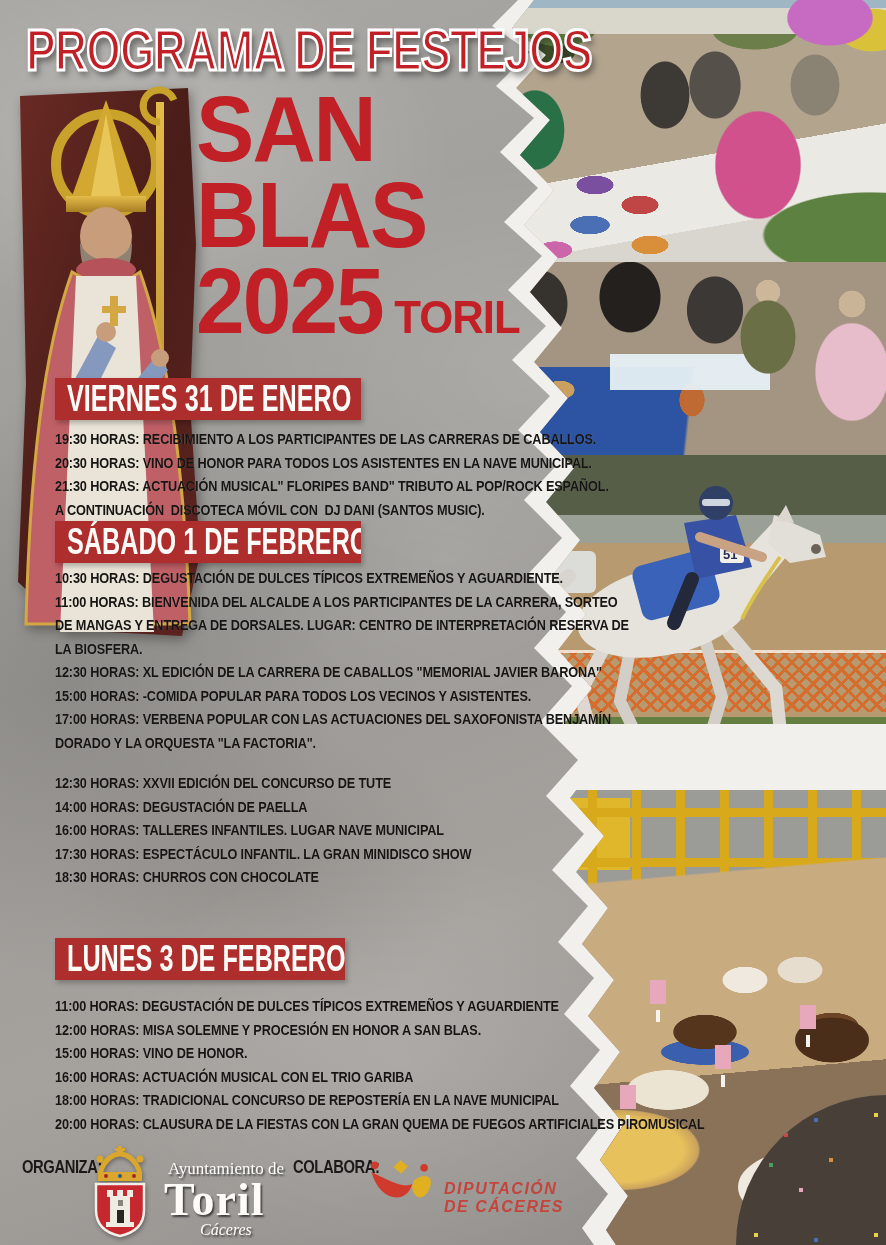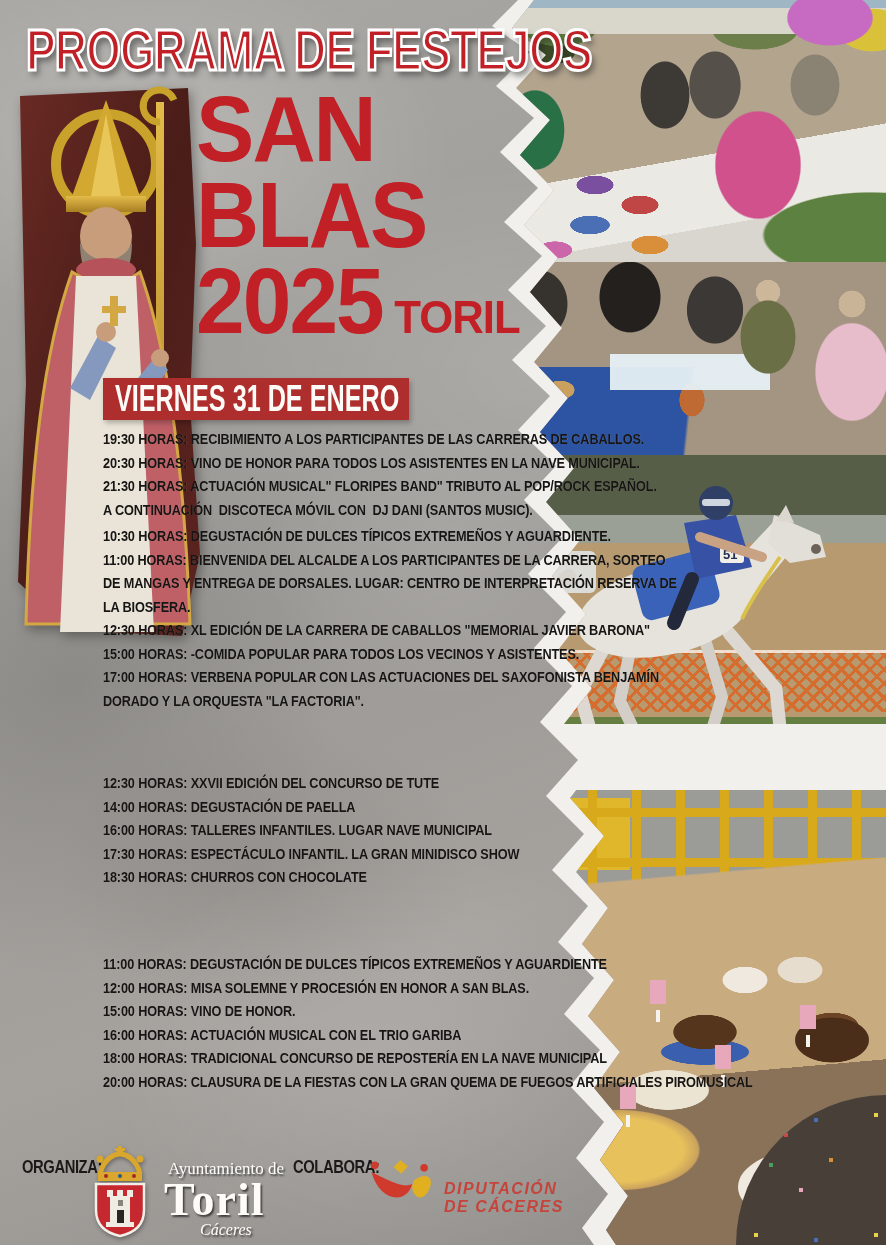--- a/index.html
+++ b/index.html
@@ -20,21 +20,21 @@
     -webkit-text-stroke:3px #ffffff;
     text-shadow:4px 5px 7px rgba(35,35,35,.55);}
   .big-title{position:absolute;left:196px;top:86px;z-index:2;
     transform:scaleX(.95);transform-origin:0 0;color:#c12026;font-weight:800;}
   .bt-line{font-size:92px;line-height:86px;letter-spacing:-2px;white-space:nowrap;}
   .bt-suffix{font-size:46px;letter-spacing:-1px;margin-left:12px;}
   
   .statue-svg{position:absolute;left:10px;top:84px;z-index:1;
     filter:drop-shadow(3px 4px 6px rgba(0,0,0,.35));}
   
-  .section{position:absolute;left:55px;z-index:3;margin-left:48px;}
+  .section{position:absolute;left:55px;z-index:3;}
   .sec-v{top:378px}.sec-s{top:521px}.sec-d{top:766px}.sec-l{top:938px}
   .bar{display:block;height:42px;background:#ad2e2c;overflow:hidden;
     padding:0 8px 0 12px;box-shadow:2px 3px 5px rgba(0,0,0,.25);}
   .bar-v{width:286px}.bar-s{width:286px}.bar-d{width:300px}.bar-l{width:270px}
   .bar span{display:inline-block;font-size:36px;line-height:42px;font-weight:800;
     color:#fdfbf7;white-space:nowrap;transform:scaleX(.70);transform-origin:0 50%;}
   .events{transform:scaleX(.85);transform-origin:0 0;width:680px;}
   .mt-v{margin-top:7px}.mt-s{margin-top:3px}.mt-d{margin-top:5px}.mt-l{margin-top:14px}
   .ev{margin:0;font-weight:700;font-size:15px;line-height:23.5px;letter-spacing:-.2px;
     color:#171513;white-space:pre;text-shadow:.4px .4px 0 rgba(255,255,255,.22);}
@@ -225,20 +225,21 @@
     <div class="bar bar-v"><span>VIERNES 31 DE ENERO</span></div>
     <div class="events mt-v">
       <p class="ev">19:30 HORAS: RECIBIMIENTO A LOS PARTICIPANTES DE LAS CARRERAS DE CABALLOS.</p>
       <p class="ev">20:30 HORAS: VINO DE HONOR PARA TODOS LOS ASISTENTES EN LA NAVE MUNICIPAL.</p>
       <p class="ev">21:30 HORAS: ACTUACIÓN MUSICAL" FLORIPES BAND" TRIBUTO AL POP/ROCK ESPAÑOL.
 A CONTINUACIÓN  DISCOTECA MÓVIL CON  DJ DANI (SANTOS MUSIC).</p>
     </div>
   </div>
 
   <div class="section sec-s">
+    <div class="bar bar-s"><span>SÁBADO 1 DE FEBRERO</span></div>
     <div class="events mt-s">
       <p class="ev">10:30 HORAS: DEGUSTACIÓN DE DULCES TÍPICOS EXTREMEÑOS Y AGUARDIENTE.</p>
       <p class="ev">11:00 HORAS: BIENVENIDA DEL ALCALDE A LOS PARTICIPANTES DE LA CARRERA, SORTEO
 DE MANGAS Y ENTREGA DE DORSALES. LUGAR: CENTRO DE INTERPRETACIÓN RESERVA DE
 LA BIOSFERA.</p>
       <p class="ev">12:30 HORAS: XL EDICIÓN DE LA CARRERA DE CABALLOS "MEMORIAL JAVIER BARONA"</p>
       <p class="ev">15:00 HORAS: -COMIDA POPULAR PARA TODOS LOS VECINOS Y ASISTENTES.</p>
       <p class="ev">17:00 HORAS: VERBENA POPULAR CON LAS ACTUACIONES DEL SAXOFONISTA BENJAMÍN
 DORADO Y LA ORQUESTA "LA FACTORIA".</p>
     </div>
@@ -248,20 +249,21 @@
     <div class="events mt-d">
       <p class="ev">12:30 HORAS: XXVII EDICIÓN DEL CONCURSO DE TUTE</p>
       <p class="ev">14:00 HORAS: DEGUSTACIÓN DE PAELLA</p>
       <p class="ev">16:00 HORAS: TALLERES INFANTILES. LUGAR NAVE MUNICIPAL</p>
       <p class="ev">17:30 HORAS: ESPECTÁCULO INFANTIL. LA GRAN MINIDISCO SHOW</p>
       <p class="ev">18:30 HORAS: CHURROS CON CHOCOLATE</p>
     </div>
   </div>
 
   <div class="section sec-l">
+    <div class="bar bar-l"><span>LUNES 3 DE FEBRERO</span></div>
     <div class="events mt-l">
       <p class="ev">11:00 HORAS: DEGUSTACIÓN DE DULCES TÍPICOS EXTREMEÑOS Y AGUARDIENTE</p>
       <p class="ev">12:00 HORAS: MISA SOLEMNE Y PROCESIÓN EN HONOR A SAN BLAS.</p>
       <p class="ev">15:00 HORAS: VINO DE HONOR.</p>
       <p class="ev">16:00 HORAS: ACTUACIÓN MUSICAL CON EL TRIO GARIBA</p>
       <p class="ev">18:00 HORAS: TRADICIONAL CONCURSO DE REPOSTERÍA EN LA NAVE MUNICIPAL</p>
       <p class="ev">20:00 HORAS: CLAUSURA DE LA FIESTAS CON LA GRAN QUEMA DE FUEGOS ARTIFICIALES PIROMUSICAL</p>
     </div>
   </div>
 

